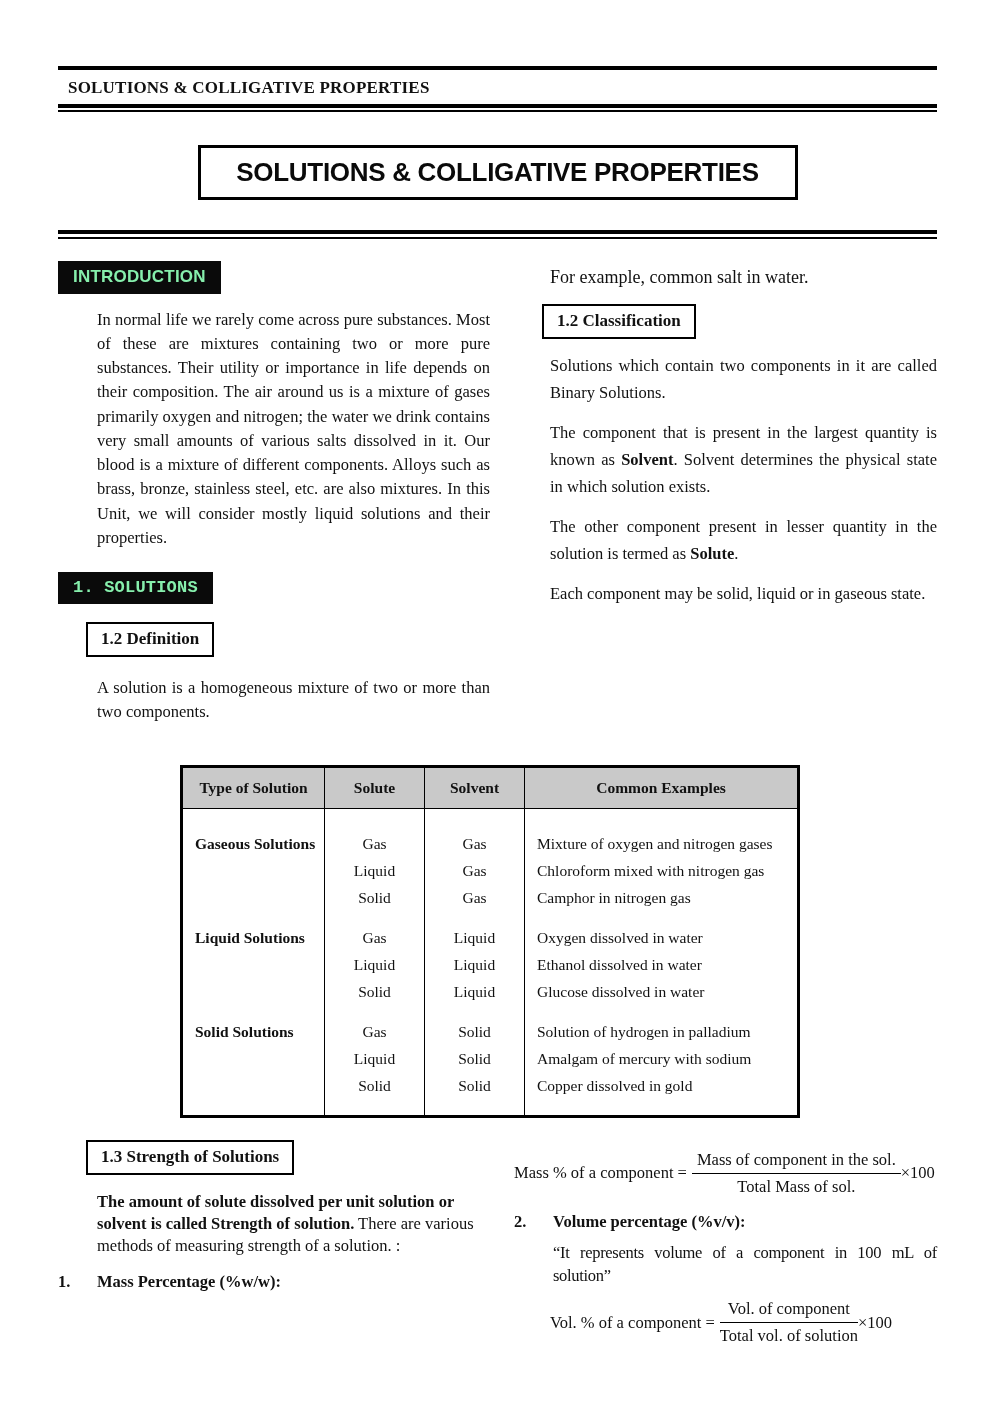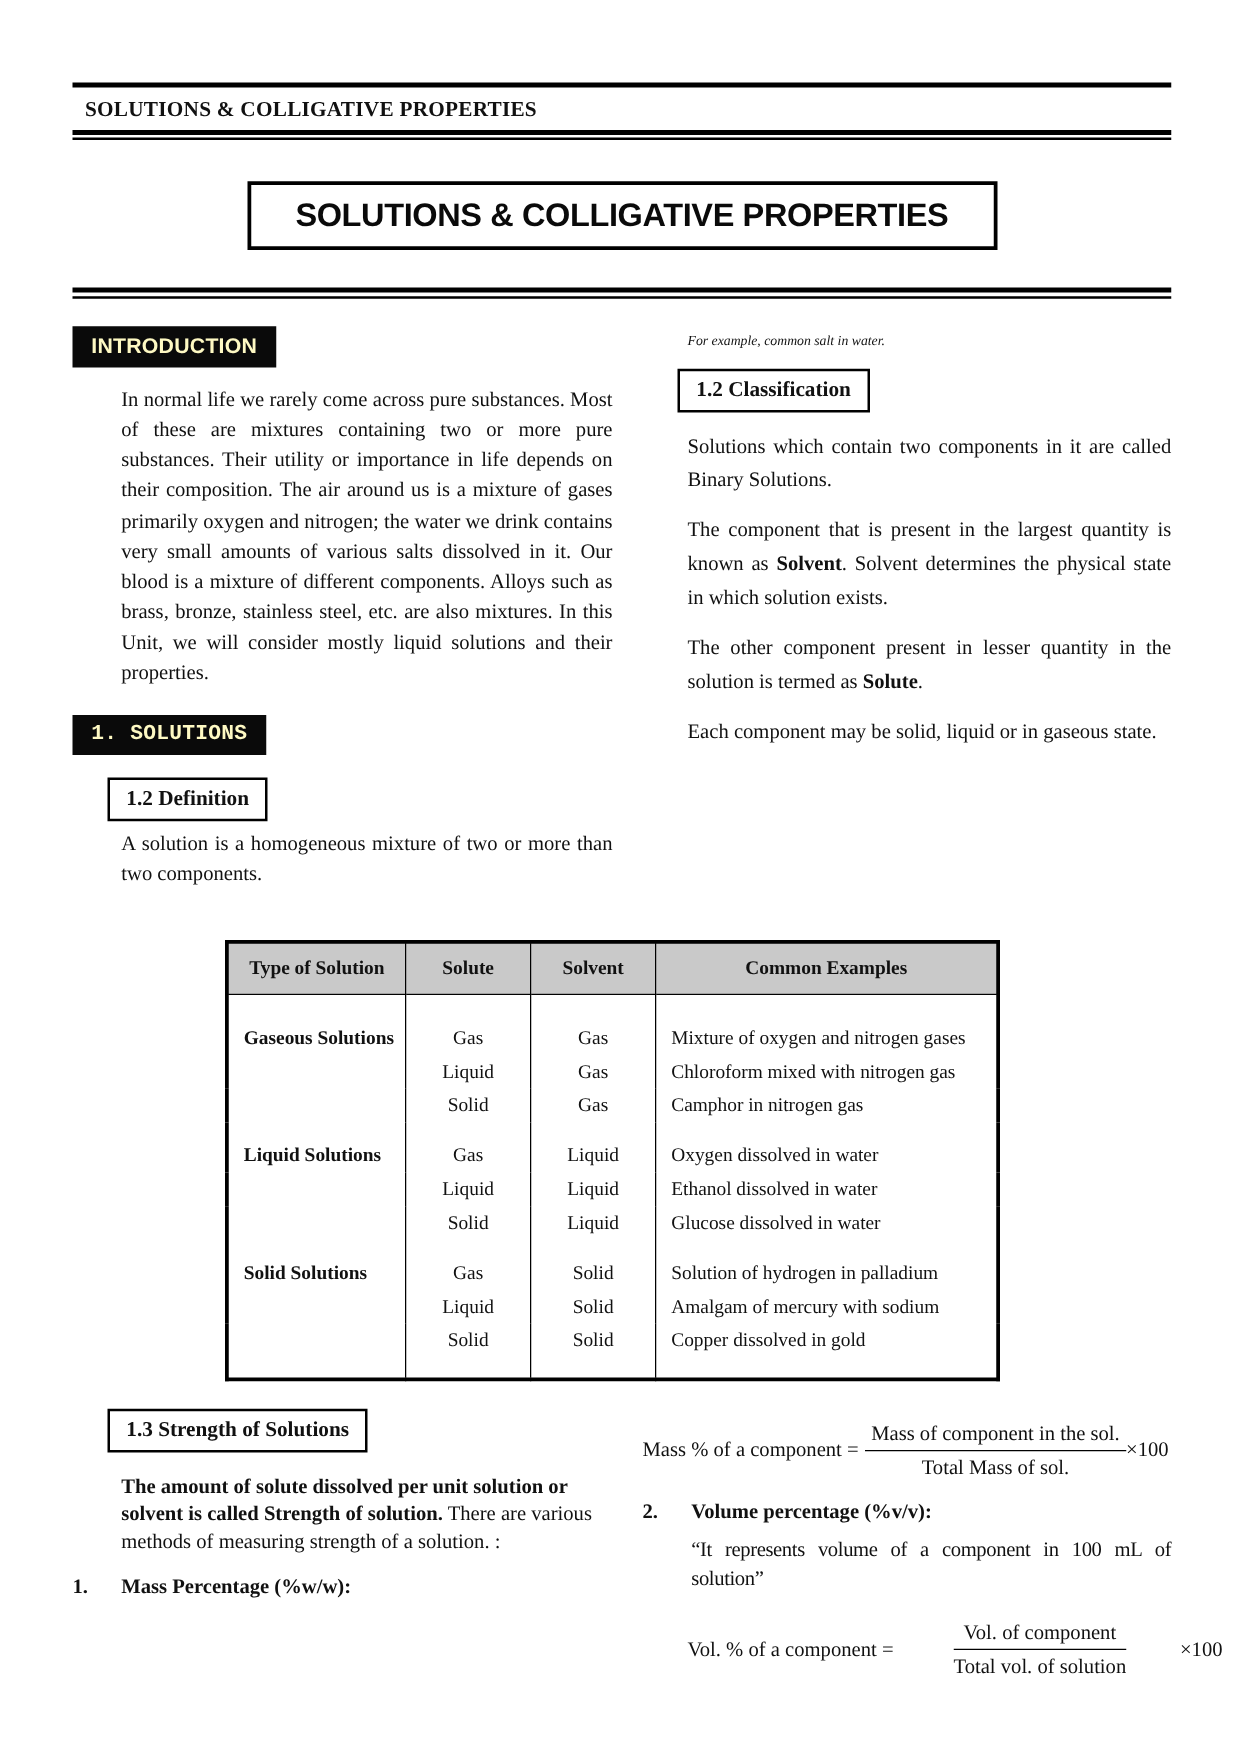--- a/index.html
+++ b/index.html
@@ -29,42 +29,42 @@
   .dbl-rule { margin-top:30px; }
   .dbl-thick { height:4px; background:#000; }
   .dbl-thin { height:2px; background:#000; margin-top:2.5px; }
 
   
   .columns { display:flex; gap:24px; margin-top:22px; }
   .col-left { width:432px; flex:none; }
   .col-right { flex:1; min-width:0; }
 
   .black-heading {
-    display:inline-block; background:#0a0a0a; color:#fef9c3;
+    display:inline-block; background:#0a0a0a; color:#86efac;
     font-family:"Liberation Sans", sans-serif; font-weight:bold;
     font-size:17px; padding:6px 15px 7px 15px; letter-spacing:0.2px;
   }
   .boxed-heading {
     display:inline-block; border:2.5px solid #000;
     font-family:"Liberation Serif", serif; font-weight:bold;
     font-size:17px; padding:5px 13px 6px 13px;
   }
   .ml28 { margin-left:28px; }
 
   .para {
     font-size:16.5px; line-height:1.47; text-align:justify;
   }
   .indent { margin-left:39px; }
   .mt14 { margin-top:14px; }
-  .mt15 { margin-top:6px; }
+  .mt15 { margin-top:19px; }
   .mt16 { margin-top:16px; }
   .mt18 { margin-top:18px; }
   .mt22 { margin-top:22px; }
   .rc-para { font-size:16.5px; line-height:1.64; text-align:justify; margin-left:36px; margin-top:13px; }
-  .rc-note { font-size:11px; margin-left:36px; margin-top:6px;font-style:italic; }
+  .rc-note { font-size:18px; margin-left:36px; margin-top:6px; }
 
   
   table.sol-table {
     border-collapse:collapse; margin:40px 0 0 122px; width:620px;
     border:3px solid #000;
     font-family:"Liberation Serif", serif; font-size:15.5px;
   }
   table.sol-table th {
     border:1.5px solid #000; background:#c9c9c9;
     font-weight:bold; font-size:15.5px; height:42px; padding:4px 8px;
@@ -94,21 +94,21 @@
   
   .formula {
     display:flex; align-items:center; font-size:16.5px; margin-top:10px;
   }
   .formula.indented { margin-left:36px; }
   .f-lhs { margin-right:5px; white-space:nowrap; }
   .frac { display:inline-flex; flex-direction:column; text-align:center; }
   .frac .num { border-bottom:1.5px solid #000; padding:0 5px 3px 5px; white-space:nowrap; }
   .frac .den { padding-top:3px; white-space:nowrap; }
   .f-suffix { white-space:nowrap; }
-  .mt12 { margin-top:22px;gap:43px; }
+  .mt12 { margin-top:12px; }
 </style>
 </head>
 <body>
 
 <div class="page">
 
   <div>
     <div class="rh-rule-top"></div>
     <div class="rh-text">SOLUTIONS &amp; COLLIGATIVE PROPERTIES</div>
     <div class="rh-rule-bot"></div>

